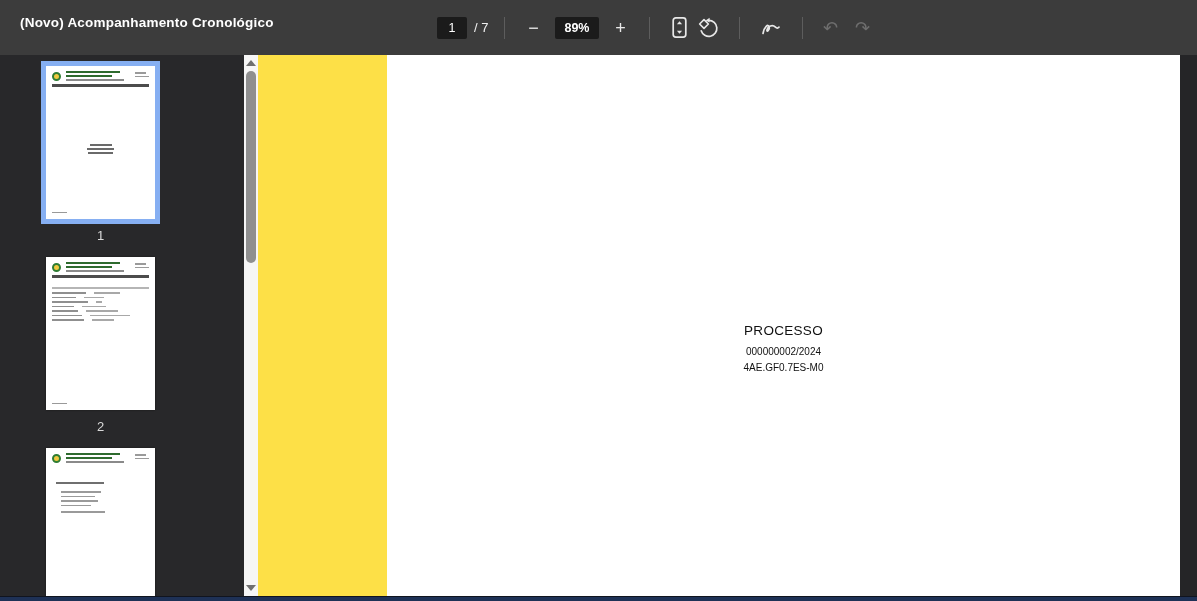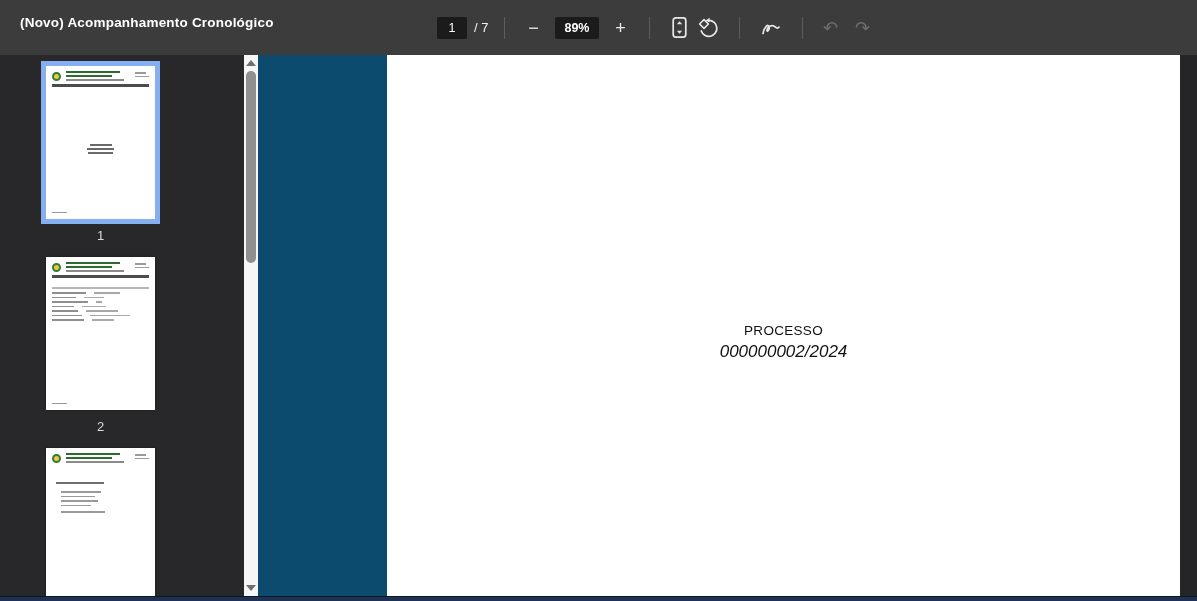--- a/index.html
+++ b/index.html
@@ -73,26 +73,26 @@
   .scroll-arrow-down { bottom:1px; }
   .scroll-arrow-up::after { content:""; border-left:5px solid transparent;
         border-right:5px solid transparent; border-bottom:6px solid #6f6f6f; }
   .scroll-arrow-down::after { content:""; border-left:5px solid transparent;
         border-right:5px solid transparent; border-top:6px solid #6f6f6f; }
   .side-scroll-thumb { position:absolute; left:2px; width:10px; top:16px; height:192px;
         background:#8f8f8f; border-radius:5px; cursor:pointer; }
 
   
   .main-view { position:absolute; top:55px; left:258px; right:17px; bottom:5px;
-               background:#0c4a6e; }
+               background:#fde047; }
   .pdf-page { position:absolute; left:129px; top:0; right:0; bottom:0;
               background:#ffffff; }
   .processo-block { padding-top:268px; text-align:center; color:#111; }
   .processo-title { font-size:13.5px; letter-spacing:.3px; margin-bottom:6px; }
-  .processo-line { font-size:17px; line-height:16px;font-style:italic; }
+  .processo-line { font-size:10px; line-height:16px; }
 
   .main-scroll { position:absolute; top:55px; right:0; width:17px; bottom:5px;
                  background:#252527; cursor:pointer; }
 
   
   .bottom-strip { position:absolute; left:0; right:0; bottom:0; height:5px;
                   background:#1e3156; border-top:1px solid #10141f; }
 </style>
 </head>
 <body>
@@ -264,19 +264,20 @@
     <div class="side-scroll-thumb"></div>
     <div class="scroll-arrow-down"></div>
   </div>
 </div>
 
 <div class="main-view">
   <div class="pdf-page">
     <div class="processo-block">
       <div class="processo-title">PROCESSO</div>
       <div class="processo-line">000000002/2024</div>
+      <div class="processo-line">4AE.GF0.7ES-M0</div>
     </div>
   </div>
 </div>
 
 <div class="main-scroll"></div>
 
 <div class="bottom-strip"></div>
 
 </body></html>

